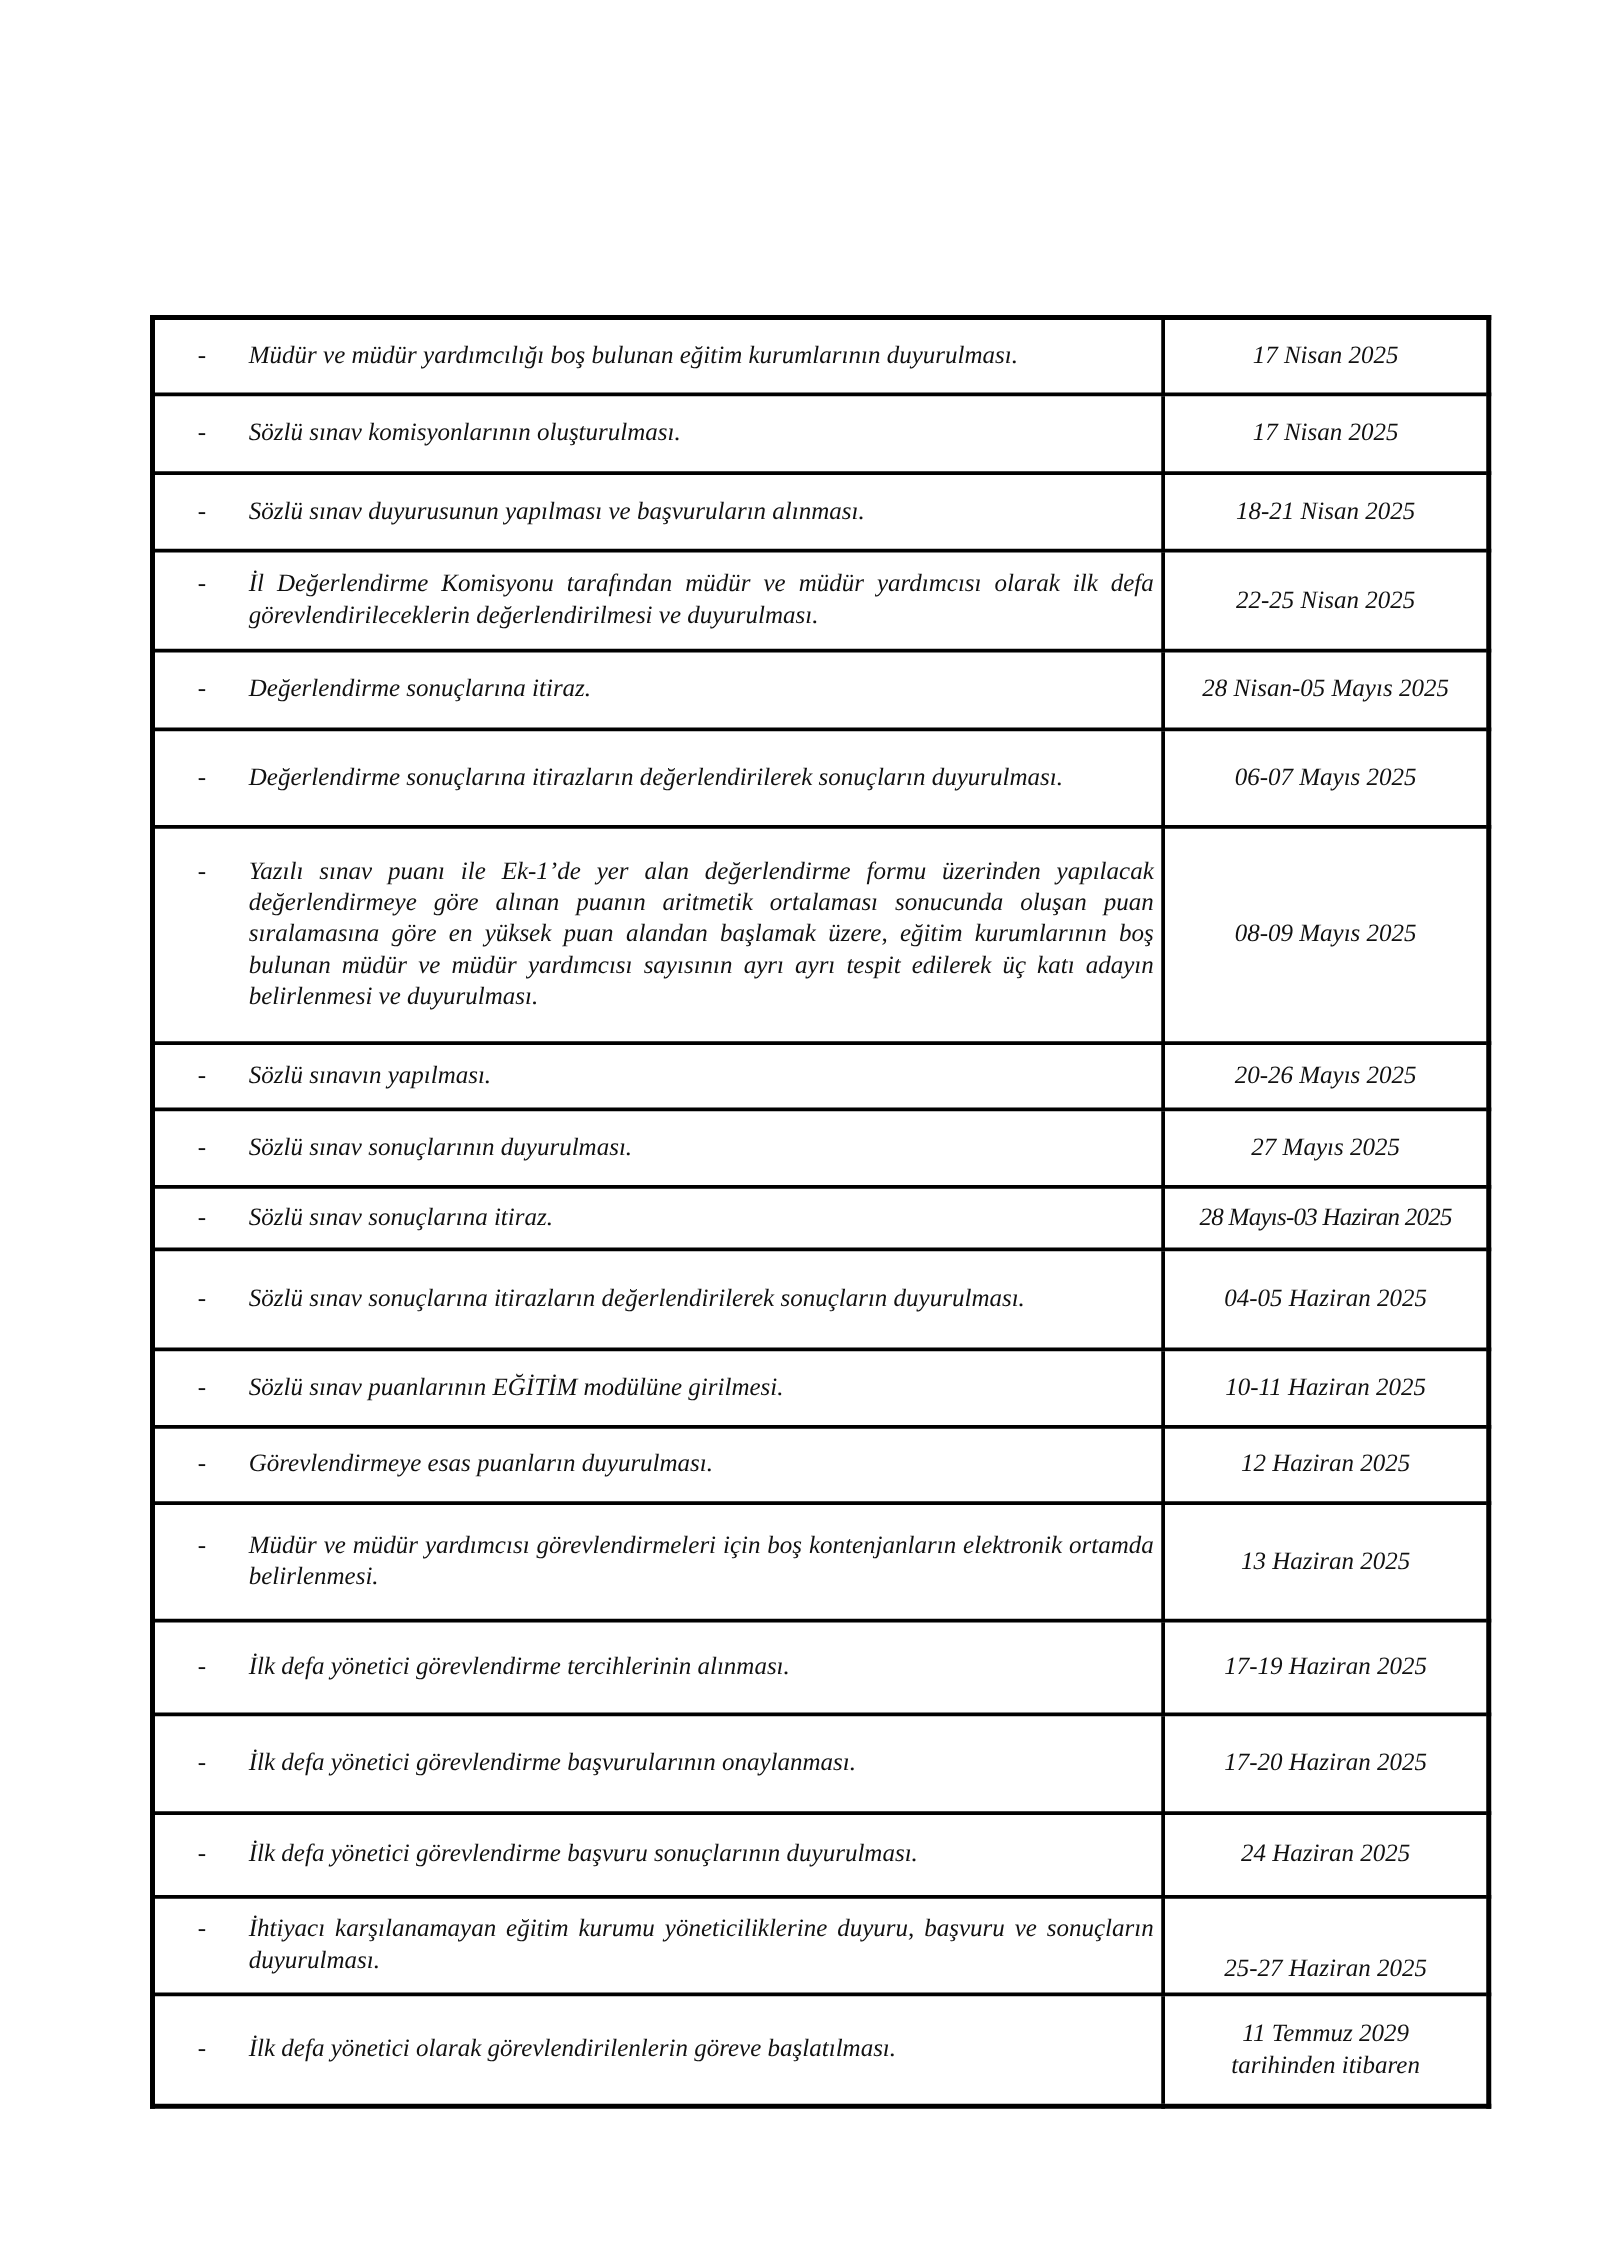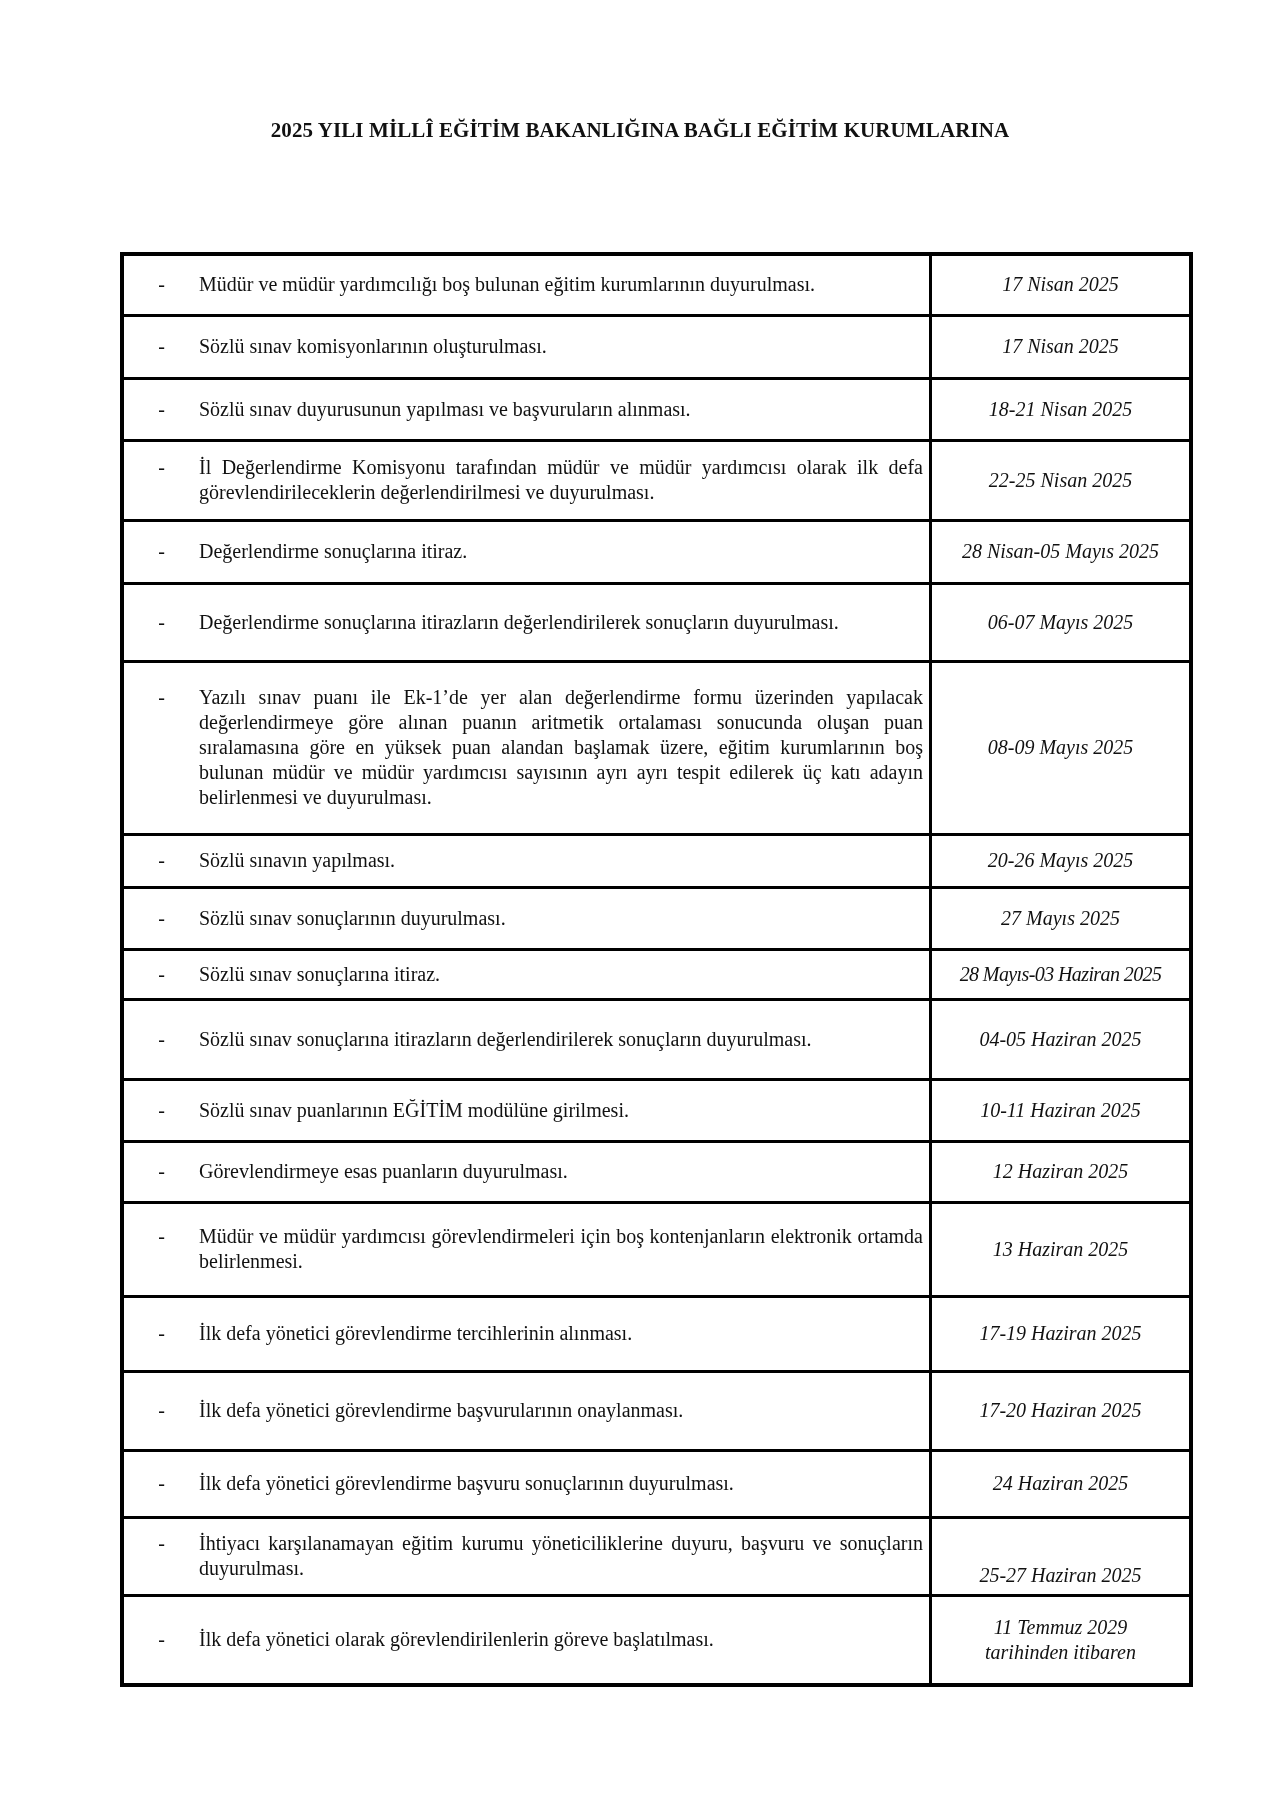--- a/index.html
+++ b/index.html
@@ -22,29 +22,28 @@
   table.schedule td {
     border: 3px solid #000;
     padding: 0;
     vertical-align: middle;
     font-size: 20px; line-height: 25px;
   }
   td.desc { width: 805px; }
   td.date { width: 257px; text-align: center; white-space: nowrap; font-style: italic; }
   .desc-inner { display: flex; align-items: flex-start; padding: 0 6px 0 0; }
   .dash { width: 75px; flex: 0 0 75px; text-align: center; padding-left: 0; }
-  .text { flex: 1; text-align: justify; }
+  .text { flex: 1; text-align: justify; font-style: italic; }
   .date.bottom { vertical-align: bottom; padding-bottom: 6px; }
   .date.narrow { letter-spacing: -0.6px; }
 </style>
 </head>
 <body>
 
 <div class="title">
-  <div>2025 YILI MİLLÎ EĞİTİM BAKANLIĞINA BAĞLI EĞİTİM KURUMLARINA</div>
 </div>
 
 <table class="schedule">
   <tbody id="schedule-body">
       <tr style="height: 61px;">
         <td class="desc">
           <div class="desc-inner">
             <span class="dash">-</span>
             <span class="text">Müdür ve müdür yardımcılığı boş bulunan eğitim kurumlarının duyurulması.</span>
           </div>

